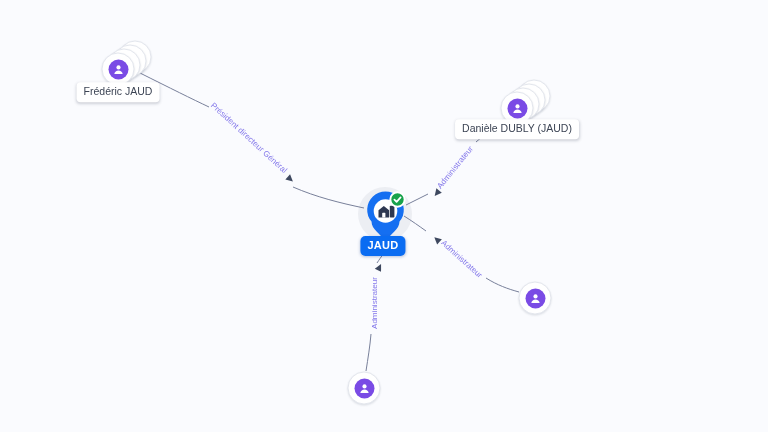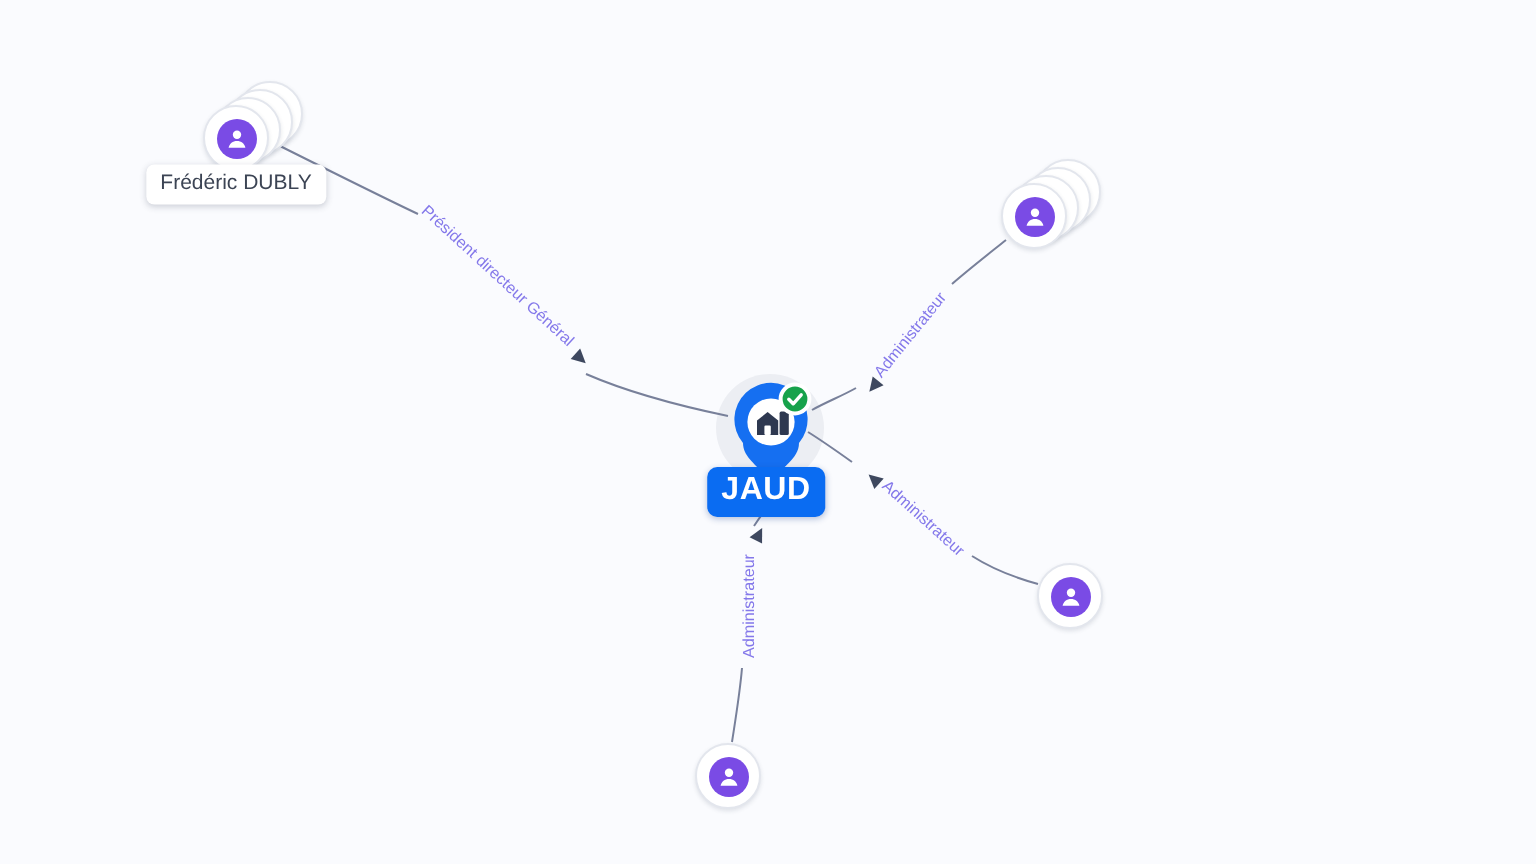--- a/index.html
+++ b/index.html
@@ -29,21 +29,21 @@
   }
   .avatar svg{width:14px; height:14px; display:block;}
   .pill{
     position:absolute; transform:translate(-50%,-50%);
     background:#fff; color:#3c4454; font-size:10.5px; line-height:1;
     padding:4px 7px 5px; border-radius:4px; white-space:nowrap;
     box-shadow:0 1px 3px rgba(50,60,80,.22);
   }
   .company-pill{
     position:absolute; transform:translate(-50%,-50%);
-    background:#0a6cf2; color:#fff; font-size:16px; font-weight:700; line-height:1;
+    background:#0a6cf2; color:#fff; font-size:11px; font-weight:700; line-height:1;
     padding:4px 7px 5px; border-radius:5px; white-space:nowrap; letter-spacing:.3px;
     box-shadow:0 1px 3px rgba(20,60,140,.3);
   }
 </style>
 </head>
 <body>
 
 <div class="canvas">
 
   <svg class="layer" viewBox="0 0 768 432">
@@ -101,35 +101,36 @@
     <span class="pcircle b1"></span>
     <span class="pcircle front">
       <span class="avatar">
         <svg viewBox="0 0 24 24">
             <circle cx="12" cy="8.4" r="3.6" fill="#fff"></circle>
             <path d="M12 13.8c-3.6 0-6.5 2.2-7.2 5.8h14.4c-.7-3.6-3.6-5.8-7.2-5.8z" fill="#fff"></path>
           </svg>
       </span>
     </span>
   </div>
-  <div class="pill" style="left:118px; top:92px;">Frédéric DUBLY</div>
+  <div class="pill" style="left:118px; top:92px;">Frédéric JAUD</div>
 
   <div class="pnode" style="left:517px; top:108px;">
     <span class="pcircle b3"></span>
     <span class="pcircle b2"></span>
     <span class="pcircle b1"></span>
     <span class="pcircle front">
       <span class="avatar">
         <svg viewBox="0 0 24 24">
             <circle cx="12" cy="8.4" r="3.6" fill="#fff"></circle>
             <path d="M12 13.8c-3.6 0-6.5 2.2-7.2 5.8h14.4c-.7-3.6-3.6-5.8-7.2-5.8z" fill="#fff"></path>
           </svg>
       </span>
     </span>
   </div>
+  <div class="pill" style="left:517px; top:129px;">Danièle DUBLY (JAUD)</div>
 
   <div class="pnode" style="left:535px; top:298px;">
     <span class="pcircle front">
       <span class="avatar">
         <svg viewBox="0 0 24 24">
             <circle cx="12" cy="8.4" r="3.6" fill="#fff"></circle>
             <path d="M12 13.8c-3.6 0-6.5 2.2-7.2 5.8h14.4c-.7-3.6-3.6-5.8-7.2-5.8z" fill="#fff"></path>
           </svg>
       </span>
     </span>

